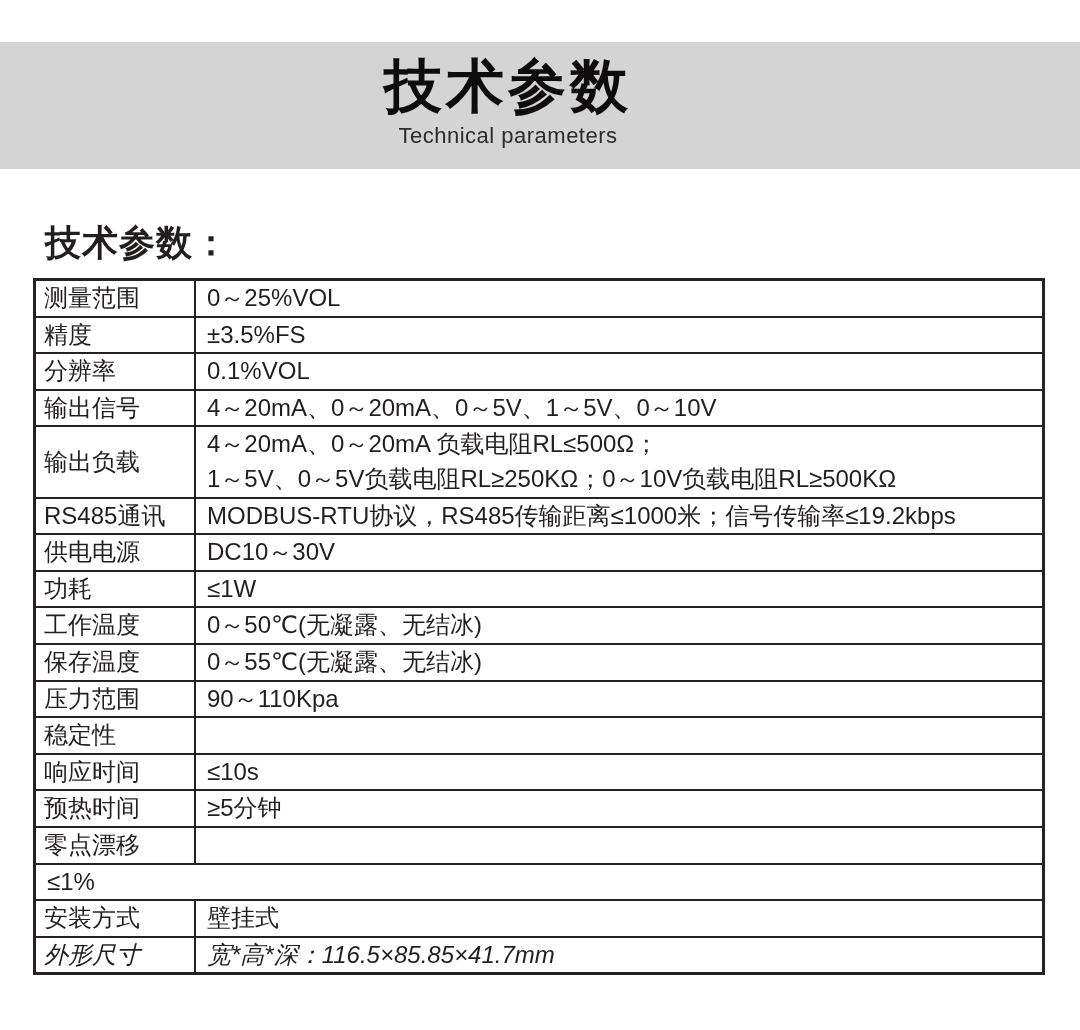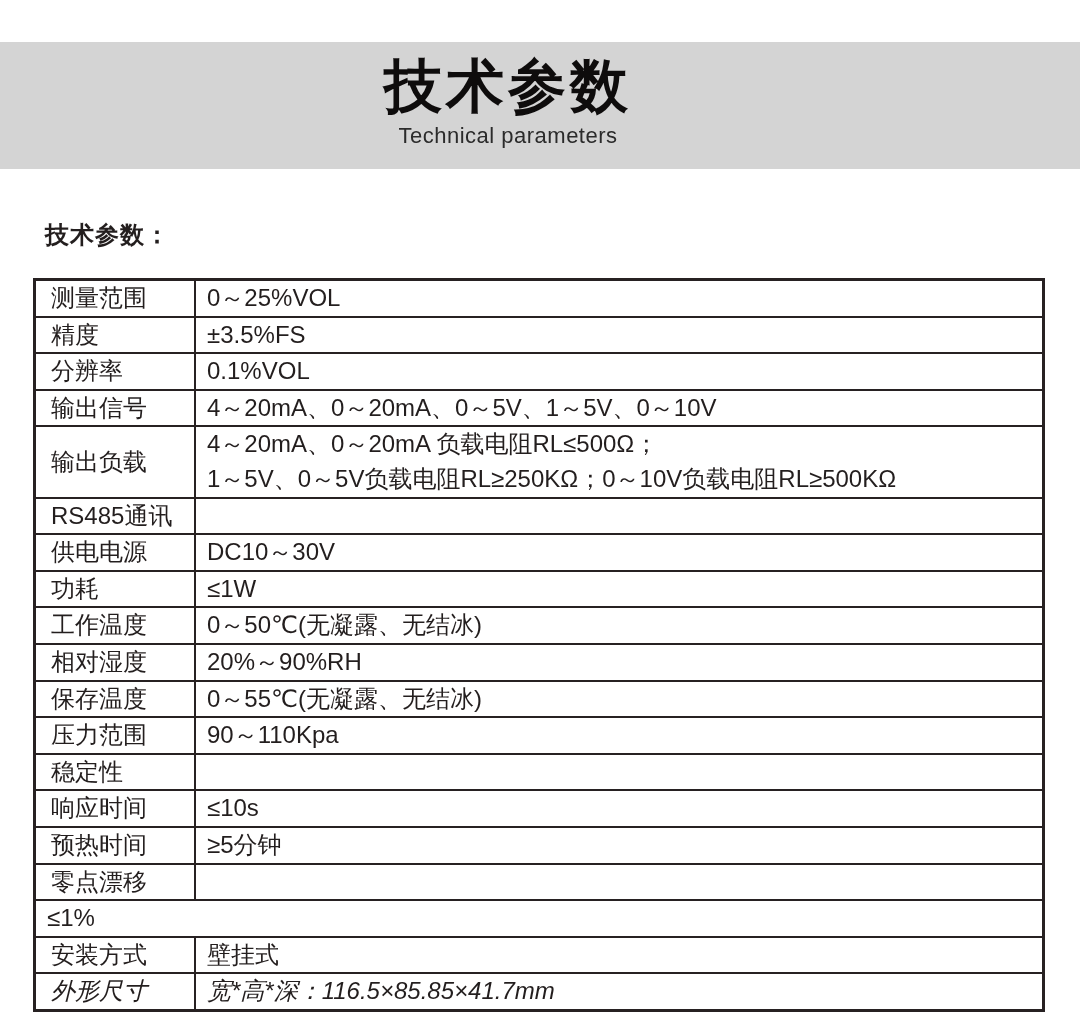--- a/index.html
+++ b/index.html
@@ -33,21 +33,21 @@
   .banner-sub {
     font-size: 22px;
     font-weight: 400;
     color: var(--subtitle-color, #2b2b2b);
     margin-top: 5px;
     letter-spacing: 0.5px;
   }
   .section-heading {
     position: absolute;
     left: 45px; top: 219px;
-    font-size: 24px;
+    font-size: 36px;
     font-weight: 900;
     color: var(--text-color, #1c1717);
     letter-spacing: 1px;
   }
   .spec-table {
     position: absolute;
     left: 33px; top: 278px;
     width: 1012px;
     border: 3px solid var(--border-color, #272122);
     background: #ffffff;
@@ -62,21 +62,21 @@
     align-items: center;
     min-height: 34.6px;
     font-size: 24px;
     line-height: 34.6px;
     color: var(--text-color, #231e1e);
   }
   .td.label {
     width: 160px;
     flex-shrink: 0;
     border-right: 2px solid var(--border-color, #272122);
-    padding-left: 15px;
+    padding-left: 8px;
   }
   .td.value {
     flex: 1;
     padding-left: 11px;
     padding-right: 20px;
     white-space: pre-line;
   }
 </style>
 </head>
 <body>
@@ -107,36 +107,33 @@
       <div class="td label">输出信号</div>
       <div class="td value">4～20mA、0～20mA、0～5V、1～5V、0～10V</div>
     </div>
     <div class="tr">
       <div class="td label">输出负载</div>
       <div class="td value">4～20mA、0～20mA 负载电阻RL≤500Ω；
 1～5V、0～5V负载电阻RL≥250KΩ；0～10V负载电阻RL≥500KΩ</div>
     </div>
     <div class="tr">
       <div class="td label">RS485通讯</div>
+      <div class="td value">MODBUS-RTU协议，RS485传输距离≤1000米；信号传输率≤19.2kbps</div>
     </div>
     <div class="tr">
       <div class="td label">供电电源</div>
       <div class="td value">DC10～30V</div>
     </div>
     <div class="tr">
       <div class="td label">功耗</div>
       <div class="td value">≤1W</div>
     </div>
     <div class="tr">
       <div class="td label">工作温度</div>
       <div class="td value">0～50℃(无凝露、无结冰)</div>
-    </div>
-    <div class="tr">
-      <div class="td label">相对湿度</div>
-      <div class="td value">20%～90%RH</div>
     </div>
     <div class="tr">
       <div class="td label">保存温度</div>
       <div class="td value">0～55℃(无凝露、无结冰)</div>
     </div>
     <div class="tr">
       <div class="td label">压力范围</div>
       <div class="td value">90～110Kpa</div>
     </div>
     <div class="tr">

